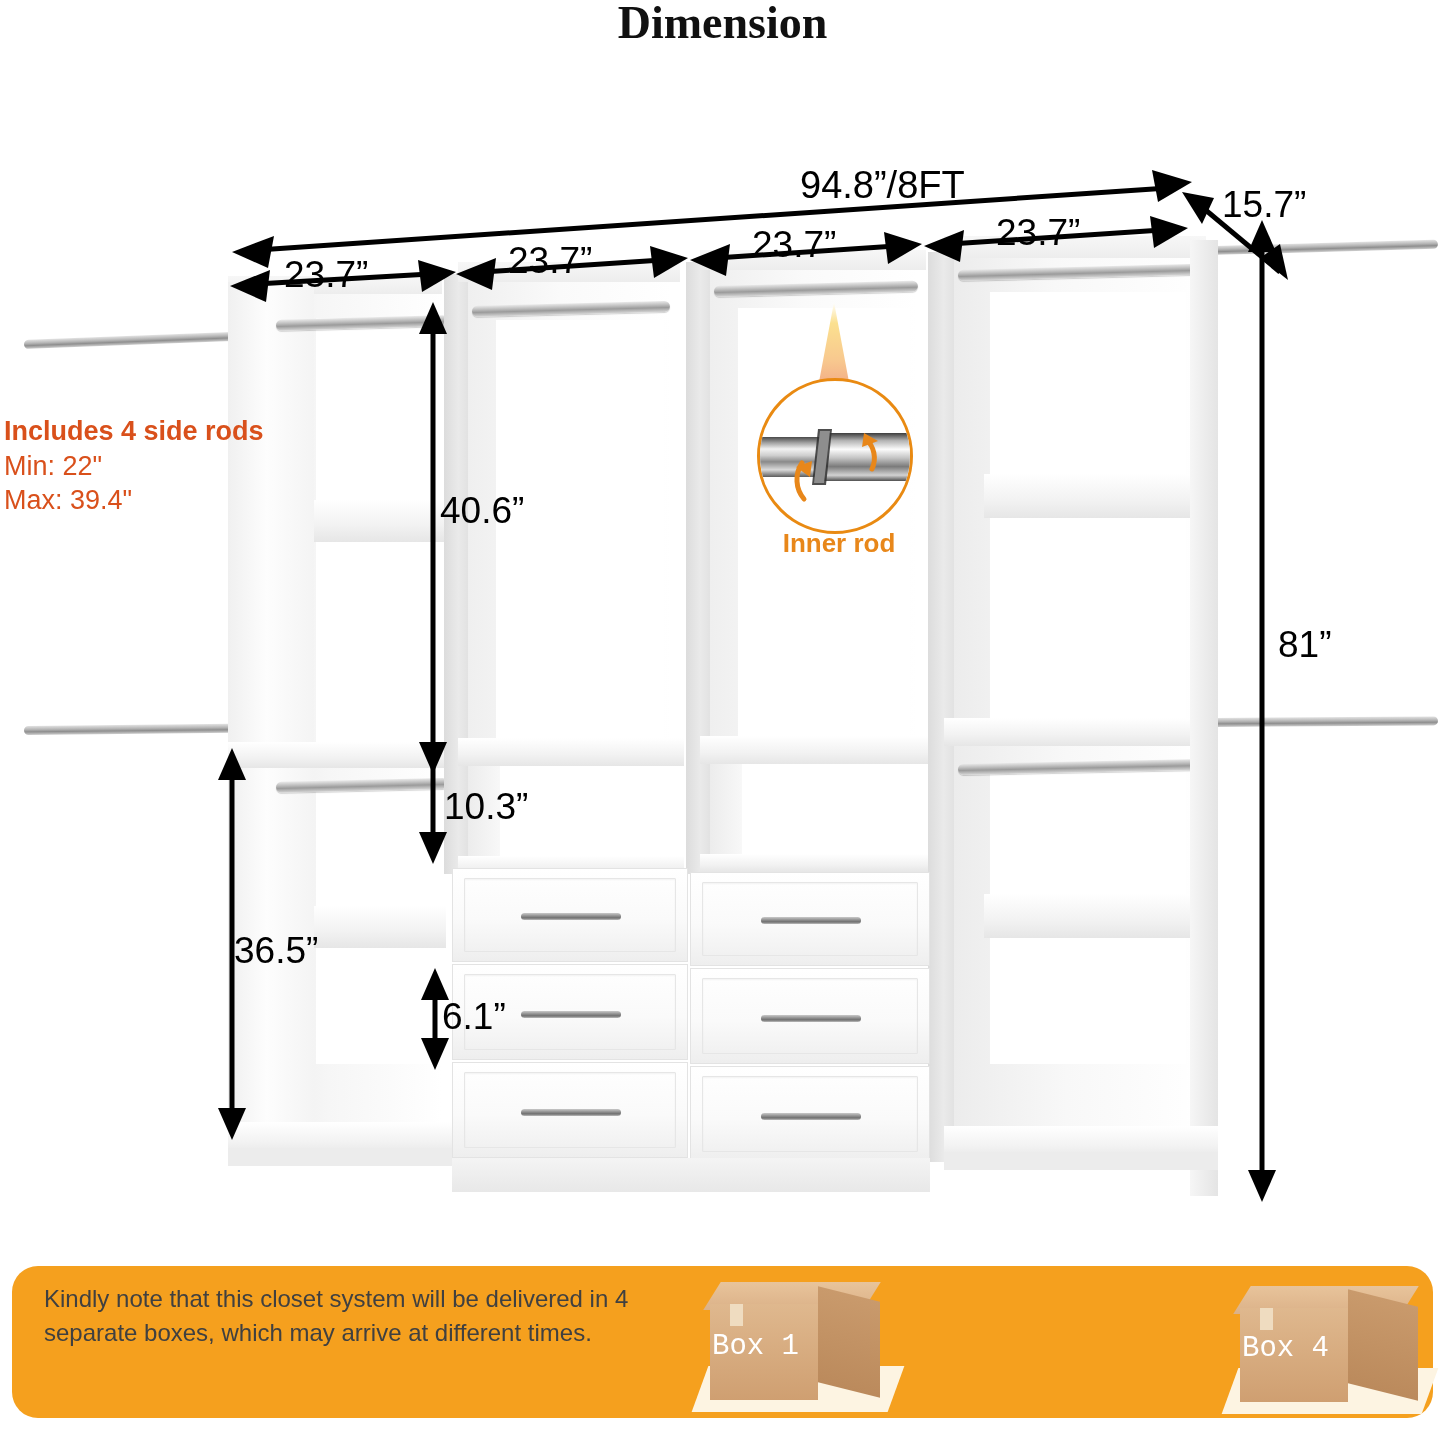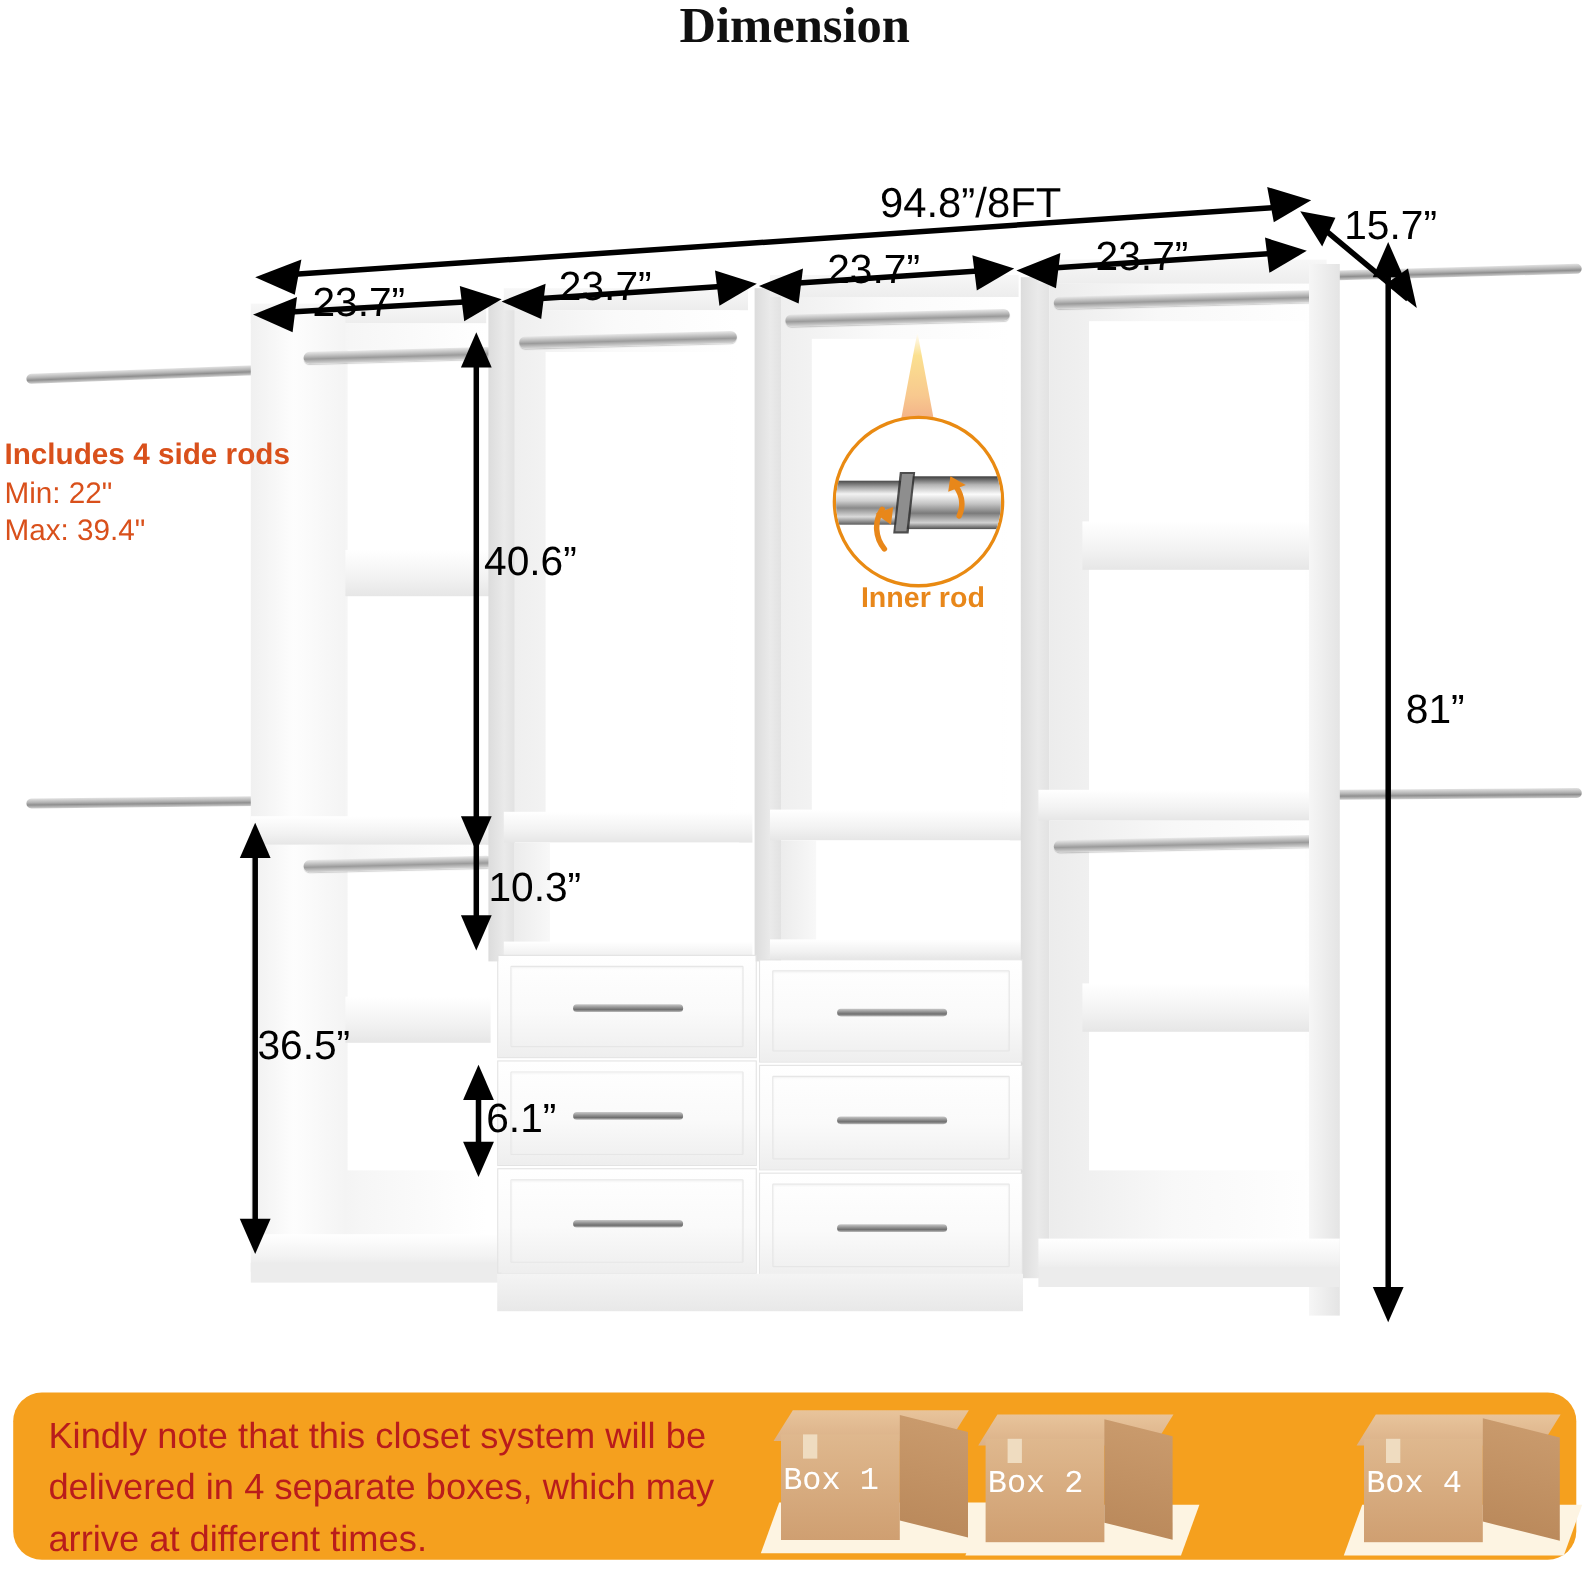--- a/index.html
+++ b/index.html
@@ -22,21 +22,21 @@
   
   .dim{
     font-family:"Liberation Sans", sans-serif;
     font-size:37px;color:#000;white-space:nowrap;
     font-weight:400;
   }
   .dim-lg{font-size:38px;}
 
   
   #sidenote{left:4px;top:396px;width:280px;line-height:1.28;}
-  #sidenote .b{font-weight:bold;font-size:27px;color:#D9501B;}
+  #sidenote .b{font-weight:bold;font-size:27px;color:#D9501B;margin-top:18px;}
   #sidenote .n{font-weight:400;font-size:27px;color:#D9501B;}
 
   
   #closet{left:0;top:0;width:1445px;height:1250px;}
   .panel-face{background:linear-gradient(90deg,#f0f0f0 0%,#fdfdfd 45%,#f4f4f4 100%);}
   .panel-side{background:linear-gradient(90deg,#dcdcdc 0%,#eaeaea 60%,#e2e2e2 100%);}
   .shelf{position:absolute;background:linear-gradient(180deg,#ffffff 0%,#f2f2f2 60%,#e6e6e6 100%);}
   .shelf-top{position:absolute;background:linear-gradient(180deg,#f7f7f7 0%,#ededed 100%);}
   .cavity{position:absolute;background:#ffffff;}
 
@@ -84,21 +84,21 @@
     font-weight:bold;font-size:26px;color:#E8871A;
   }
 
   
   #banner{
     left:12px;top:1266px;width:1421px;height:152px;
     background:#F5A01E;border-radius:26px;
   }
   #banner-text{
     left:44px;top:1282px;width:660px;
-    font-size:33px;line-height:1.42;color:#b91c1c;
+    font-size:24px;line-height:1.42;color:#404040;
   }
   #boxes{left:700px;top:1276px;width:740px;height:140px;}
   .box{position:absolute;font-family:Liberation Mono, monospace;}
   .box-shadow{position:absolute;background:#fdf4e2;}
   .box-top{position:absolute;background:linear-gradient(180deg,#e8c49b 0%,#dbb188 100%);}
   .box-front{position:absolute;background:linear-gradient(180deg,#dfb88e 0%,#cf9f71 100%);}
   .box-side{position:absolute;background:linear-gradient(180deg,#c99a6c 0%,#bb8a5c 100%);}
   .box-tape{position:absolute;background:#efdcc0;}
   .box-label{
     position:absolute;color:#ffffff;font-size:29px;white-space:nowrap;
@@ -371,28 +371,20 @@
 
   <div class="box" style="left:0px;top:4px;width:210px;height:136px;">
     <div class="box-shadow" style="left:0px;top:86px;width:196px;height:46px;transform:skewX(-20deg);"></div>
     <div class="box-top" style="left:12px;top:2px;width:160px;height:28px;transform:skewX(-32deg);"></div>
     <div class="box-front" style="left:10px;top:24px;width:108px;height:96px;"></div>
     <div class="box-side" style="left:118px;top:14px;width:62px;height:96px;transform:skewY(14deg);"></div>
     <div class="box-tape" style="left:30px;top:24px;width:13px;height:22px;"></div>
     <div class="box-label" style="left:12px;top:50px;">Box 1</div>
   </div>
 
-  <div class="box" style="left:186px;top:8px;width:210px;height:136px;">
-    <div class="box-shadow" style="left:0px;top:84px;width:196px;height:46px;transform:skewX(-20deg);"></div>
-    <div class="box-top" style="left:12px;top:2px;width:160px;height:28px;transform:skewX(-32deg);"></div>
-    <div class="box-front" style="left:10px;top:24px;width:108px;height:94px;"></div>
-    <div class="box-side" style="left:118px;top:14px;width:62px;height:94px;transform:skewY(14deg);"></div>
-    <div class="box-tape" style="left:30px;top:24px;width:13px;height:22px;"></div>
-    <div class="box-label" style="left:12px;top:48px;">Box 2</div>
-  </div>
 
 
   <div class="box" style="left:530px;top:8px;width:210px;height:136px;">
     <div class="box-shadow" style="left:0px;top:84px;width:200px;height:46px;transform:skewX(-20deg);"></div>
     <div class="box-top" style="left:12px;top:2px;width:168px;height:28px;transform:skewX(-32deg);"></div>
     <div class="box-front" style="left:10px;top:24px;width:108px;height:94px;"></div>
     <div class="box-side" style="left:118px;top:14px;width:70px;height:94px;transform:skewY(14deg);"></div>
     <div class="box-tape" style="left:30px;top:24px;width:13px;height:22px;"></div>
     <div class="box-label" style="left:12px;top:48px;">Box 4</div>
   </div>

